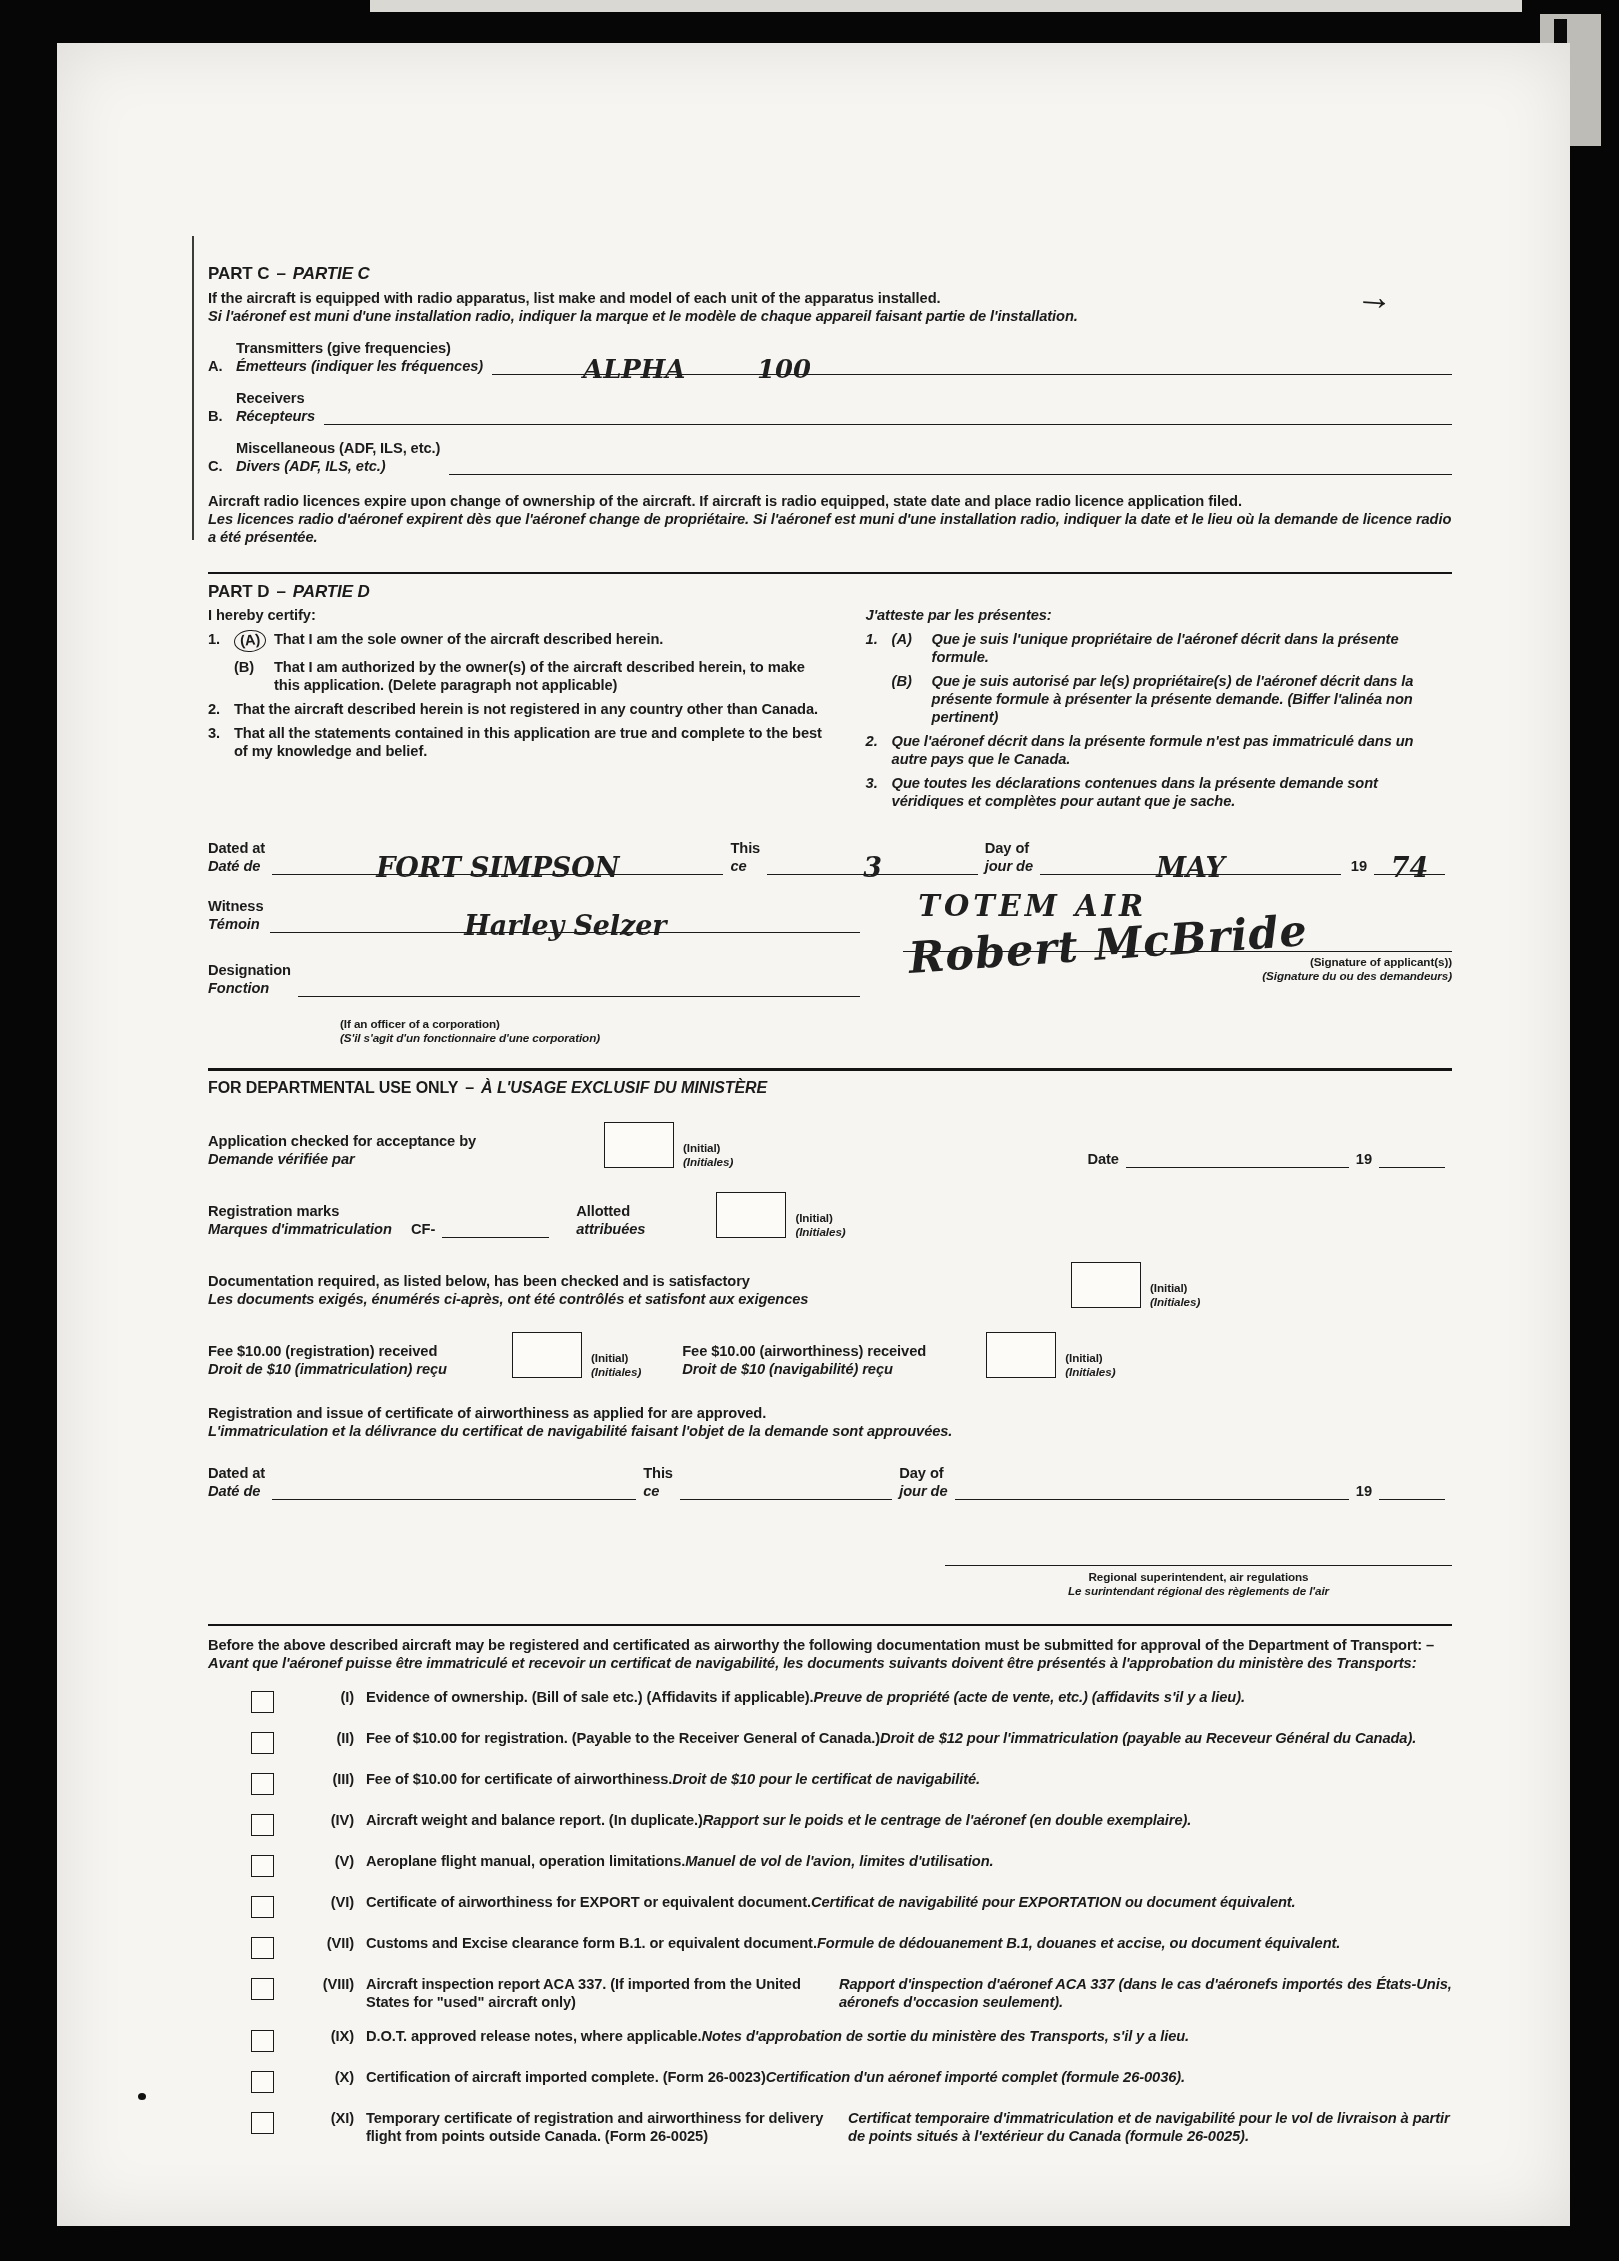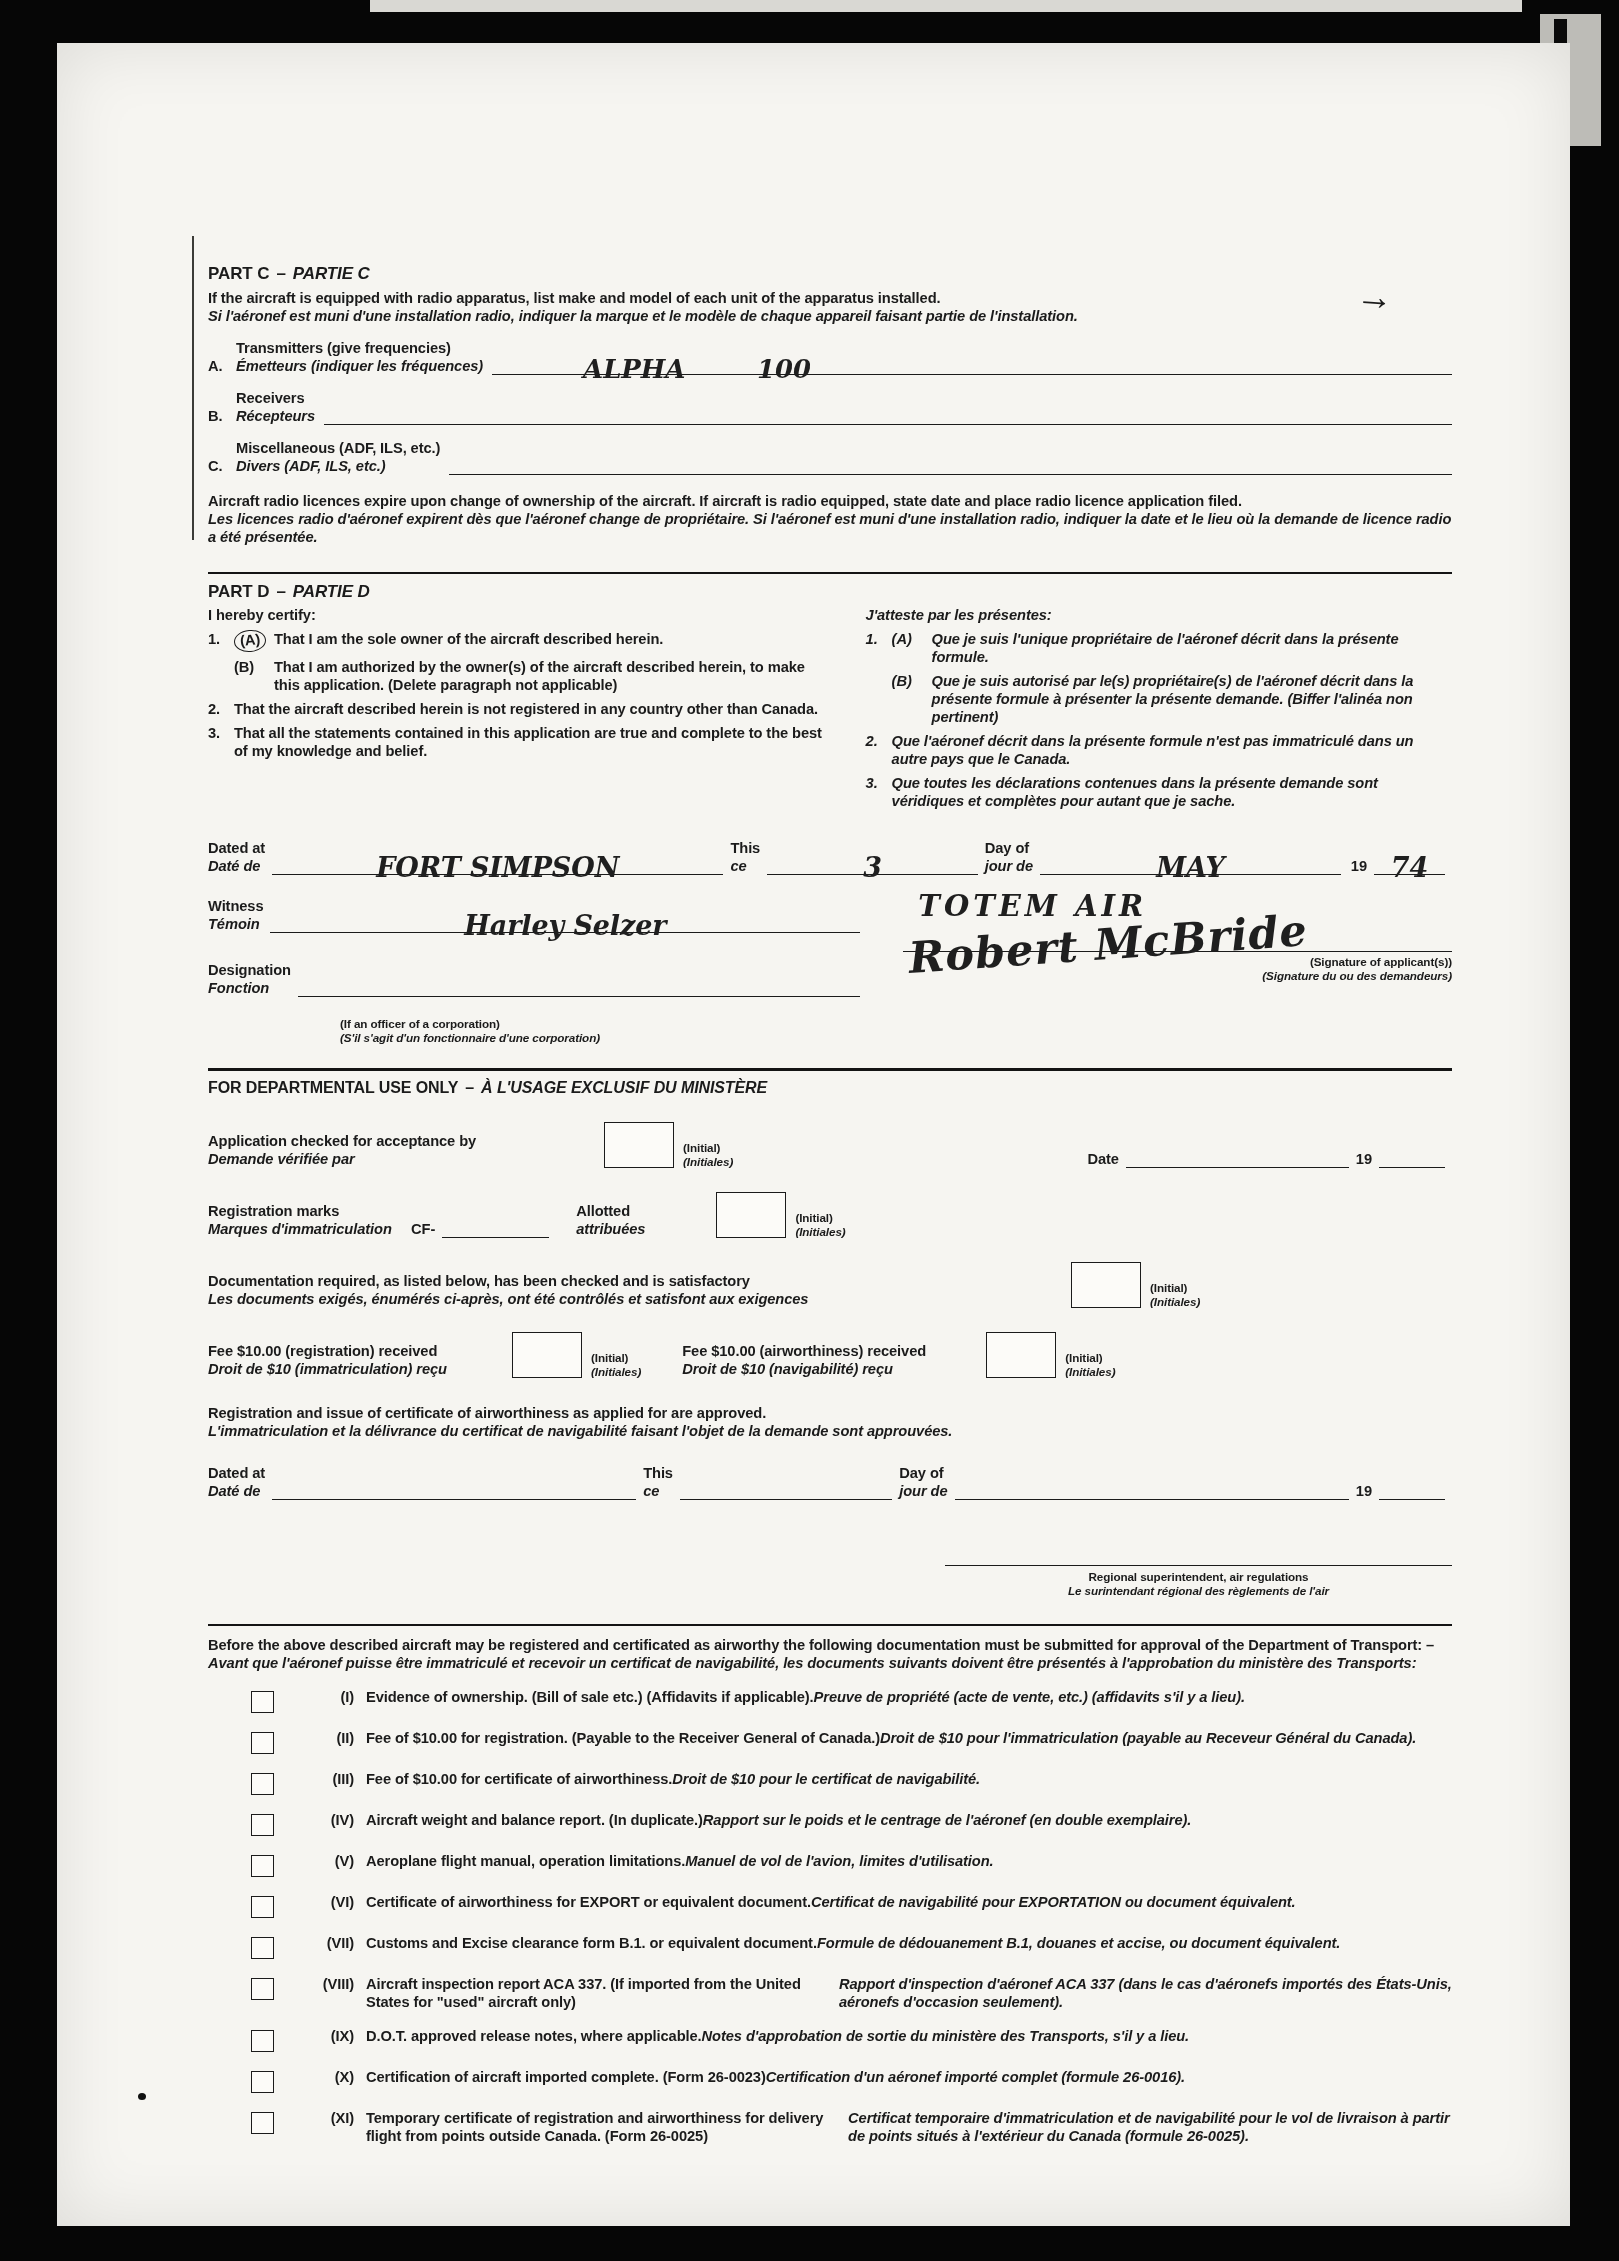--- a/index.html
+++ b/index.html
@@ -382,21 +382,21 @@
       <span class="chk-text">
         <span>Evidence of ownership. (Bill of sale etc.) (Affidavits if applicable).</span>
         <span class="fr">Preuve de propriété (acte de vente, etc.) (affidavits s'il y a lieu).</span>
       </span>
     </div>
     <div class="chk-item">
       <span class="cb"></span>
       <span class="rn">(II)</span>
       <span class="chk-text">
         <span>Fee of $10.00 for registration. (Payable to the Receiver General of Canada.)</span>
-        <span class="fr">Droit de $10 pour l'immatriculation (payable au Receveur Général du Canada).</span>
+        <span class="fr">Droit de $12 pour l'immatriculation (payable au Receveur Général du Canada).</span>
       </span>
     </div>
     <div class="chk-item">
       <span class="cb"></span>
       <span class="rn">(III)</span>
       <span class="chk-text">
         <span>Fee of $10.00 for certificate of airworthiness.</span>
         <span class="fr">Droit de $10 pour le certificat de navigabilité.</span>
       </span>
     </div>
@@ -446,21 +446,21 @@
       <span class="chk-text">
         <span>D.O.T. approved release notes, where applicable.</span>
         <span class="fr">Notes d'approbation de sortie du ministère des Transports, s'il y a lieu.</span>
       </span>
     </div>
     <div class="chk-item">
       <span class="cb"></span>
       <span class="rn">(X)</span>
       <span class="chk-text">
         <span>Certification of aircraft imported complete. (Form 26-0023)</span>
-        <span class="fr">Certification d'un aéronef importé complet (formule 26-0016).</span>
+        <span class="fr">Certification d'un aéronef importé complet (formule 26-0036).</span>
       </span>
     </div>
     <div class="chk-item">
       <span class="cb"></span>
       <span class="rn">(XI)</span>
       <span class="chk-text">
         <span>Temporary certificate of registration and airworthiness for delivery flight from points outside Canada. (Form 26-0025)</span>
         <span class="fr">Certificat temporaire d'immatriculation et de navigabilité pour le vol de livraison à partir de points situés à l'extérieur du Canada (formule 26-0025).</span>
       </span>
     </div>

